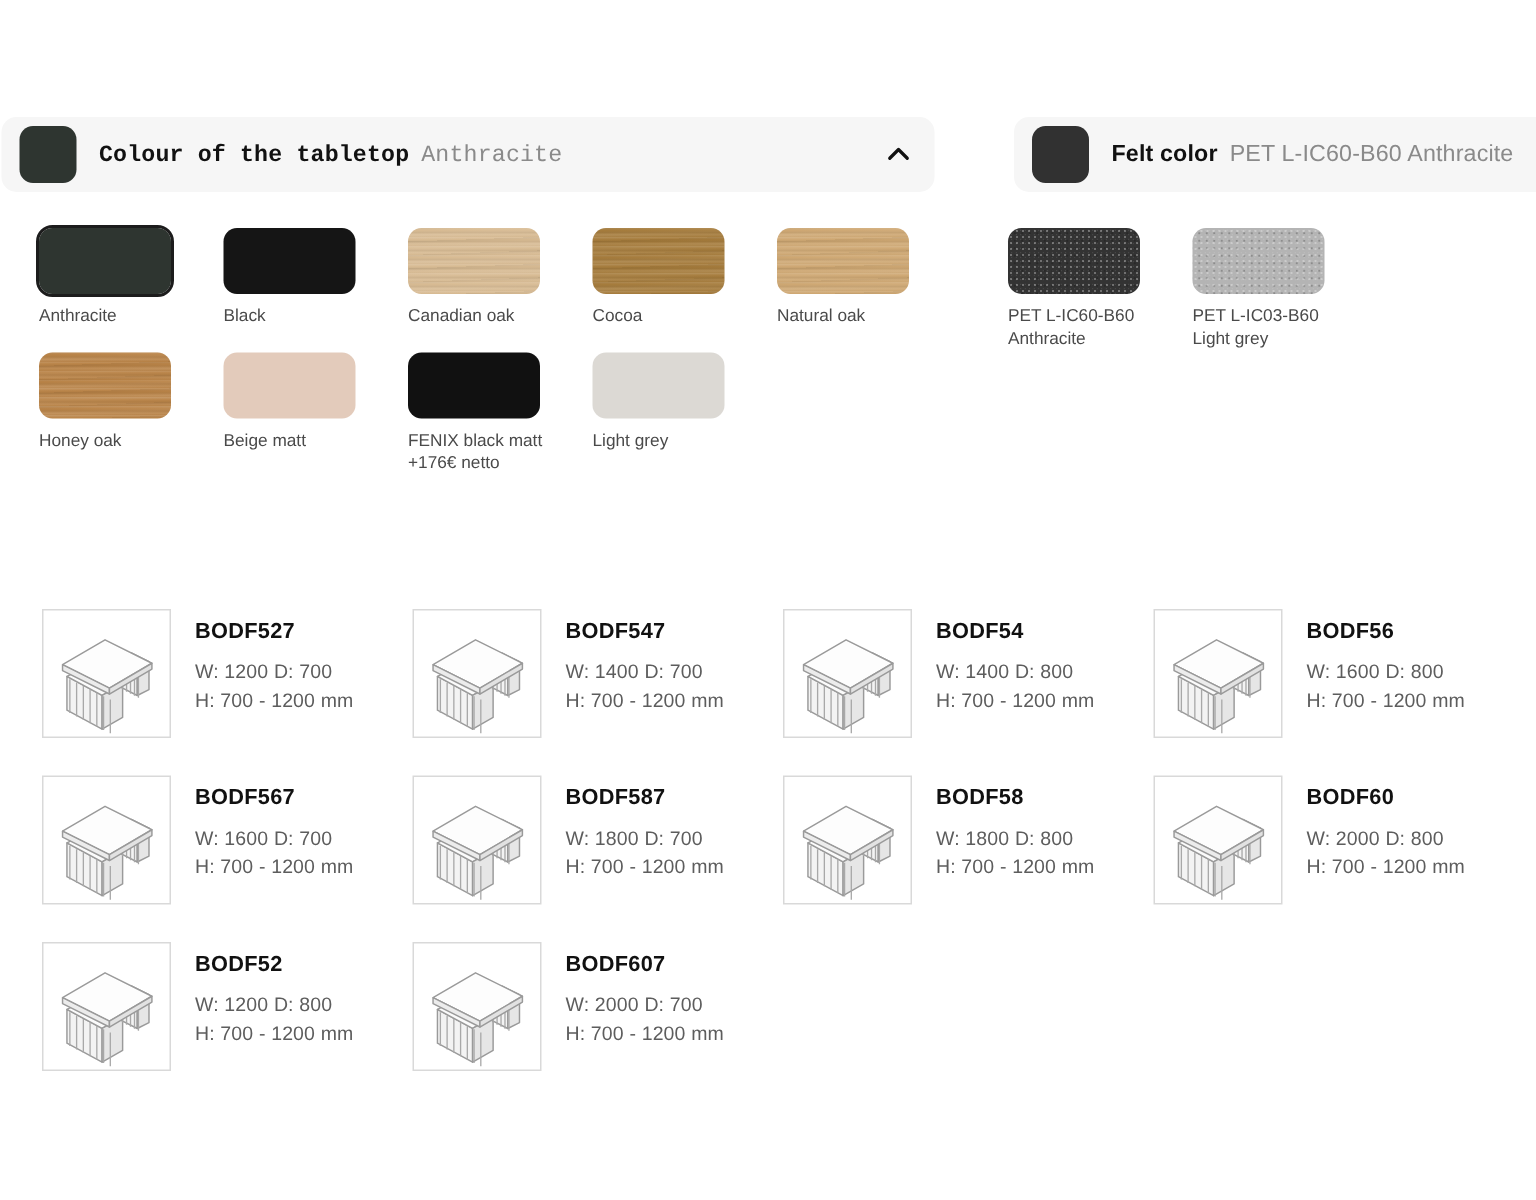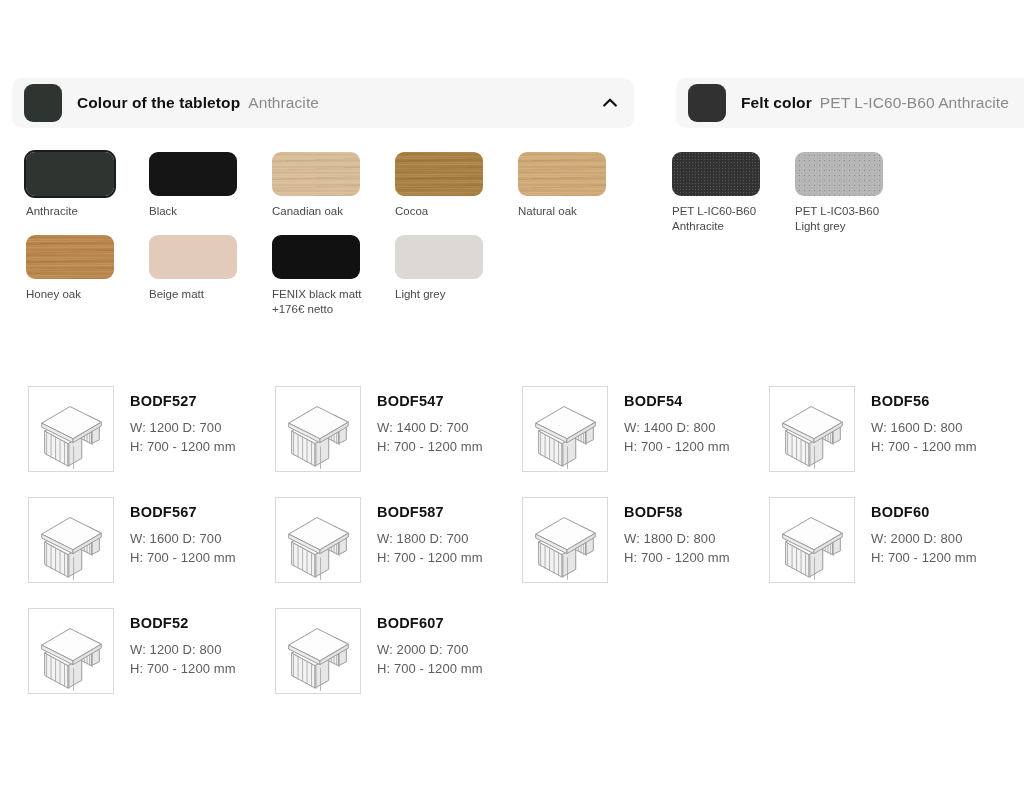--- a/index.html
+++ b/index.html
@@ -16,21 +16,21 @@
   
   .acc-bar {
     position: absolute;
     display: flex;
     align-items: center;
     background: #f6f6f6;
     border-radius: 10px;
     height: 50px;
     padding: 0 14px 0 12px;
   }
-  .acc-bar.tabletop { left: 12px; top: 78px; width: 622px; }
+  .acc-bar.tabletop { left: 1px; top: 78px; width: 622px; font-family: Liberation Mono, monospace; }
   .acc-bar.felt     { left: 676px; top: 78px; width: 372px; border-radius: 10px 0 0 10px; }
 
   .acc-swatch {
     width: 38px; height: 38px;
     border-radius: 9px;
     flex: 0 0 auto;
     background: #2e3530;
   }
   .acc-swatch.felt-sw { background: #313131; }
 
@@ -93,21 +93,21 @@
       radial-gradient(rgba(255,255,255,.30) .6px, transparent .7px),
       radial-gradient(rgba(0,0,0,.22) .6px, transparent .7px),
       radial-gradient(rgba(255,255,255,.18) .5px, transparent .6px);
     background-size: 4px 4px, 5px 5px, 3px 3px;
     background-position: 0 0, 2px 1px, 1px 3px;
   }
 
   
   .prod-grid {
     position: absolute;
-    left: 28px; top: 386px;
+    left: 28px; top: 406px;
     width: 980px;
     display: grid;
     grid-template-columns: repeat(4, 247px);
     grid-auto-rows: 111px;
   }
   .prod-item { display: flex; align-items: flex-start; }
   .prod-thumb {
     width: 86px; height: 86px;
     border: 1px solid #d9d9d9;
     background: #ffffff;

